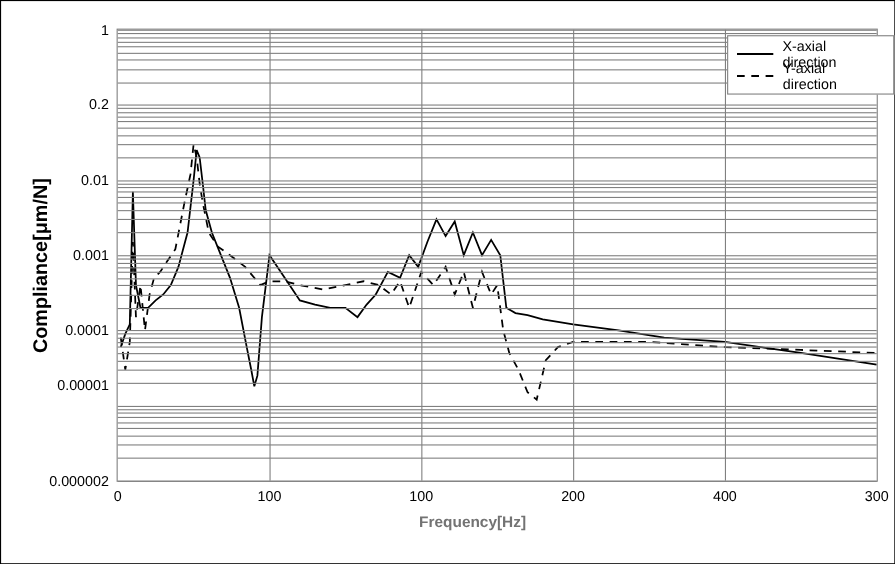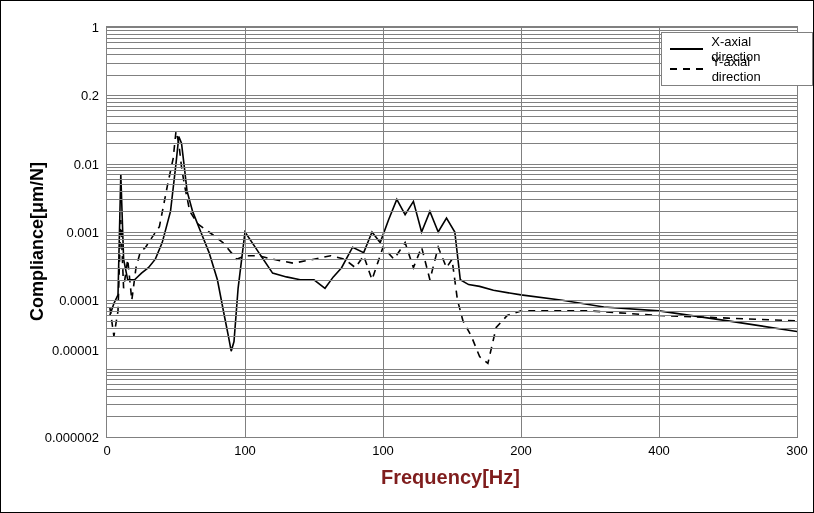--- a/index.html
+++ b/index.html
@@ -55,23 +55,23 @@
     position: absolute;
     transform: rotate(-90deg);
     transform-origin: center;
     font-size: 18px;
     font-weight: bold;
     color: #000;
     white-space: nowrap;
   }
   .xlabel {
     position: absolute;
-    font-size: 20px;
+    font-size: 14px;
     font-weight: bold;
-    color: #7f1d1d;
+    color: #737373;
     white-space: nowrap;
   }
   .legend {
     position: absolute;
     background: #fff;
     border: 1px solid #808080;
     padding: 6px 10px 6px 8px;
     font-size: 13px;
   }
   .legend-row {

